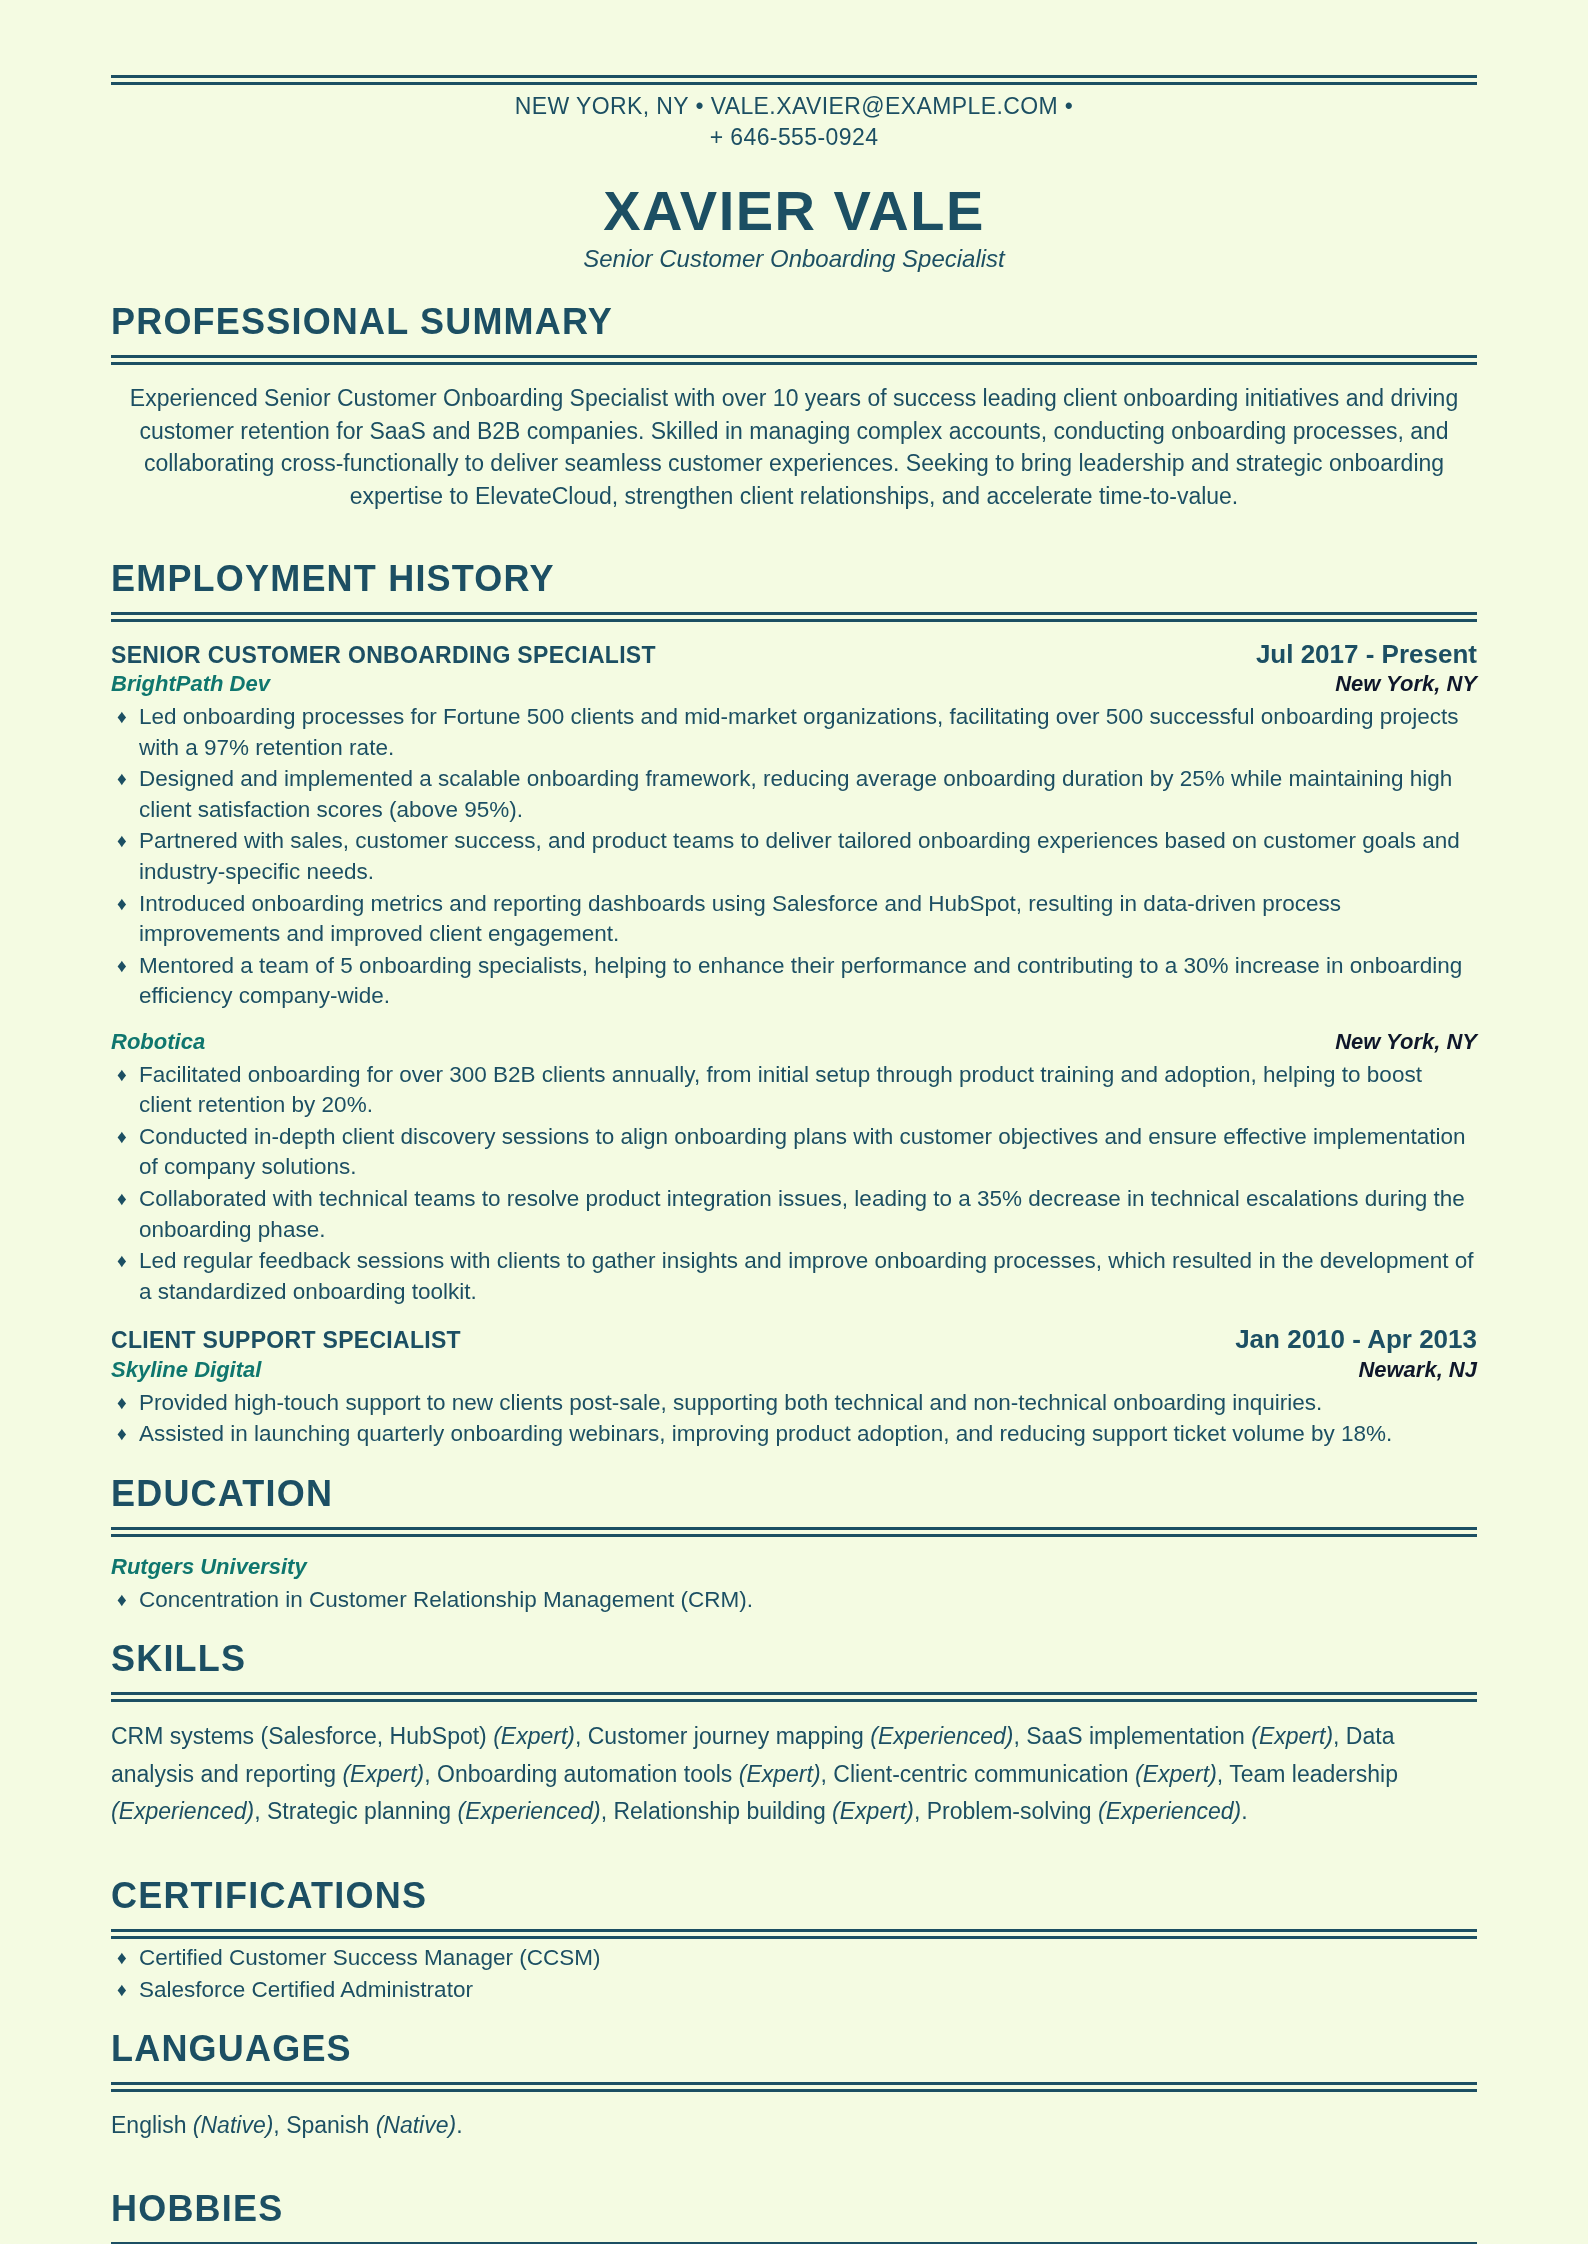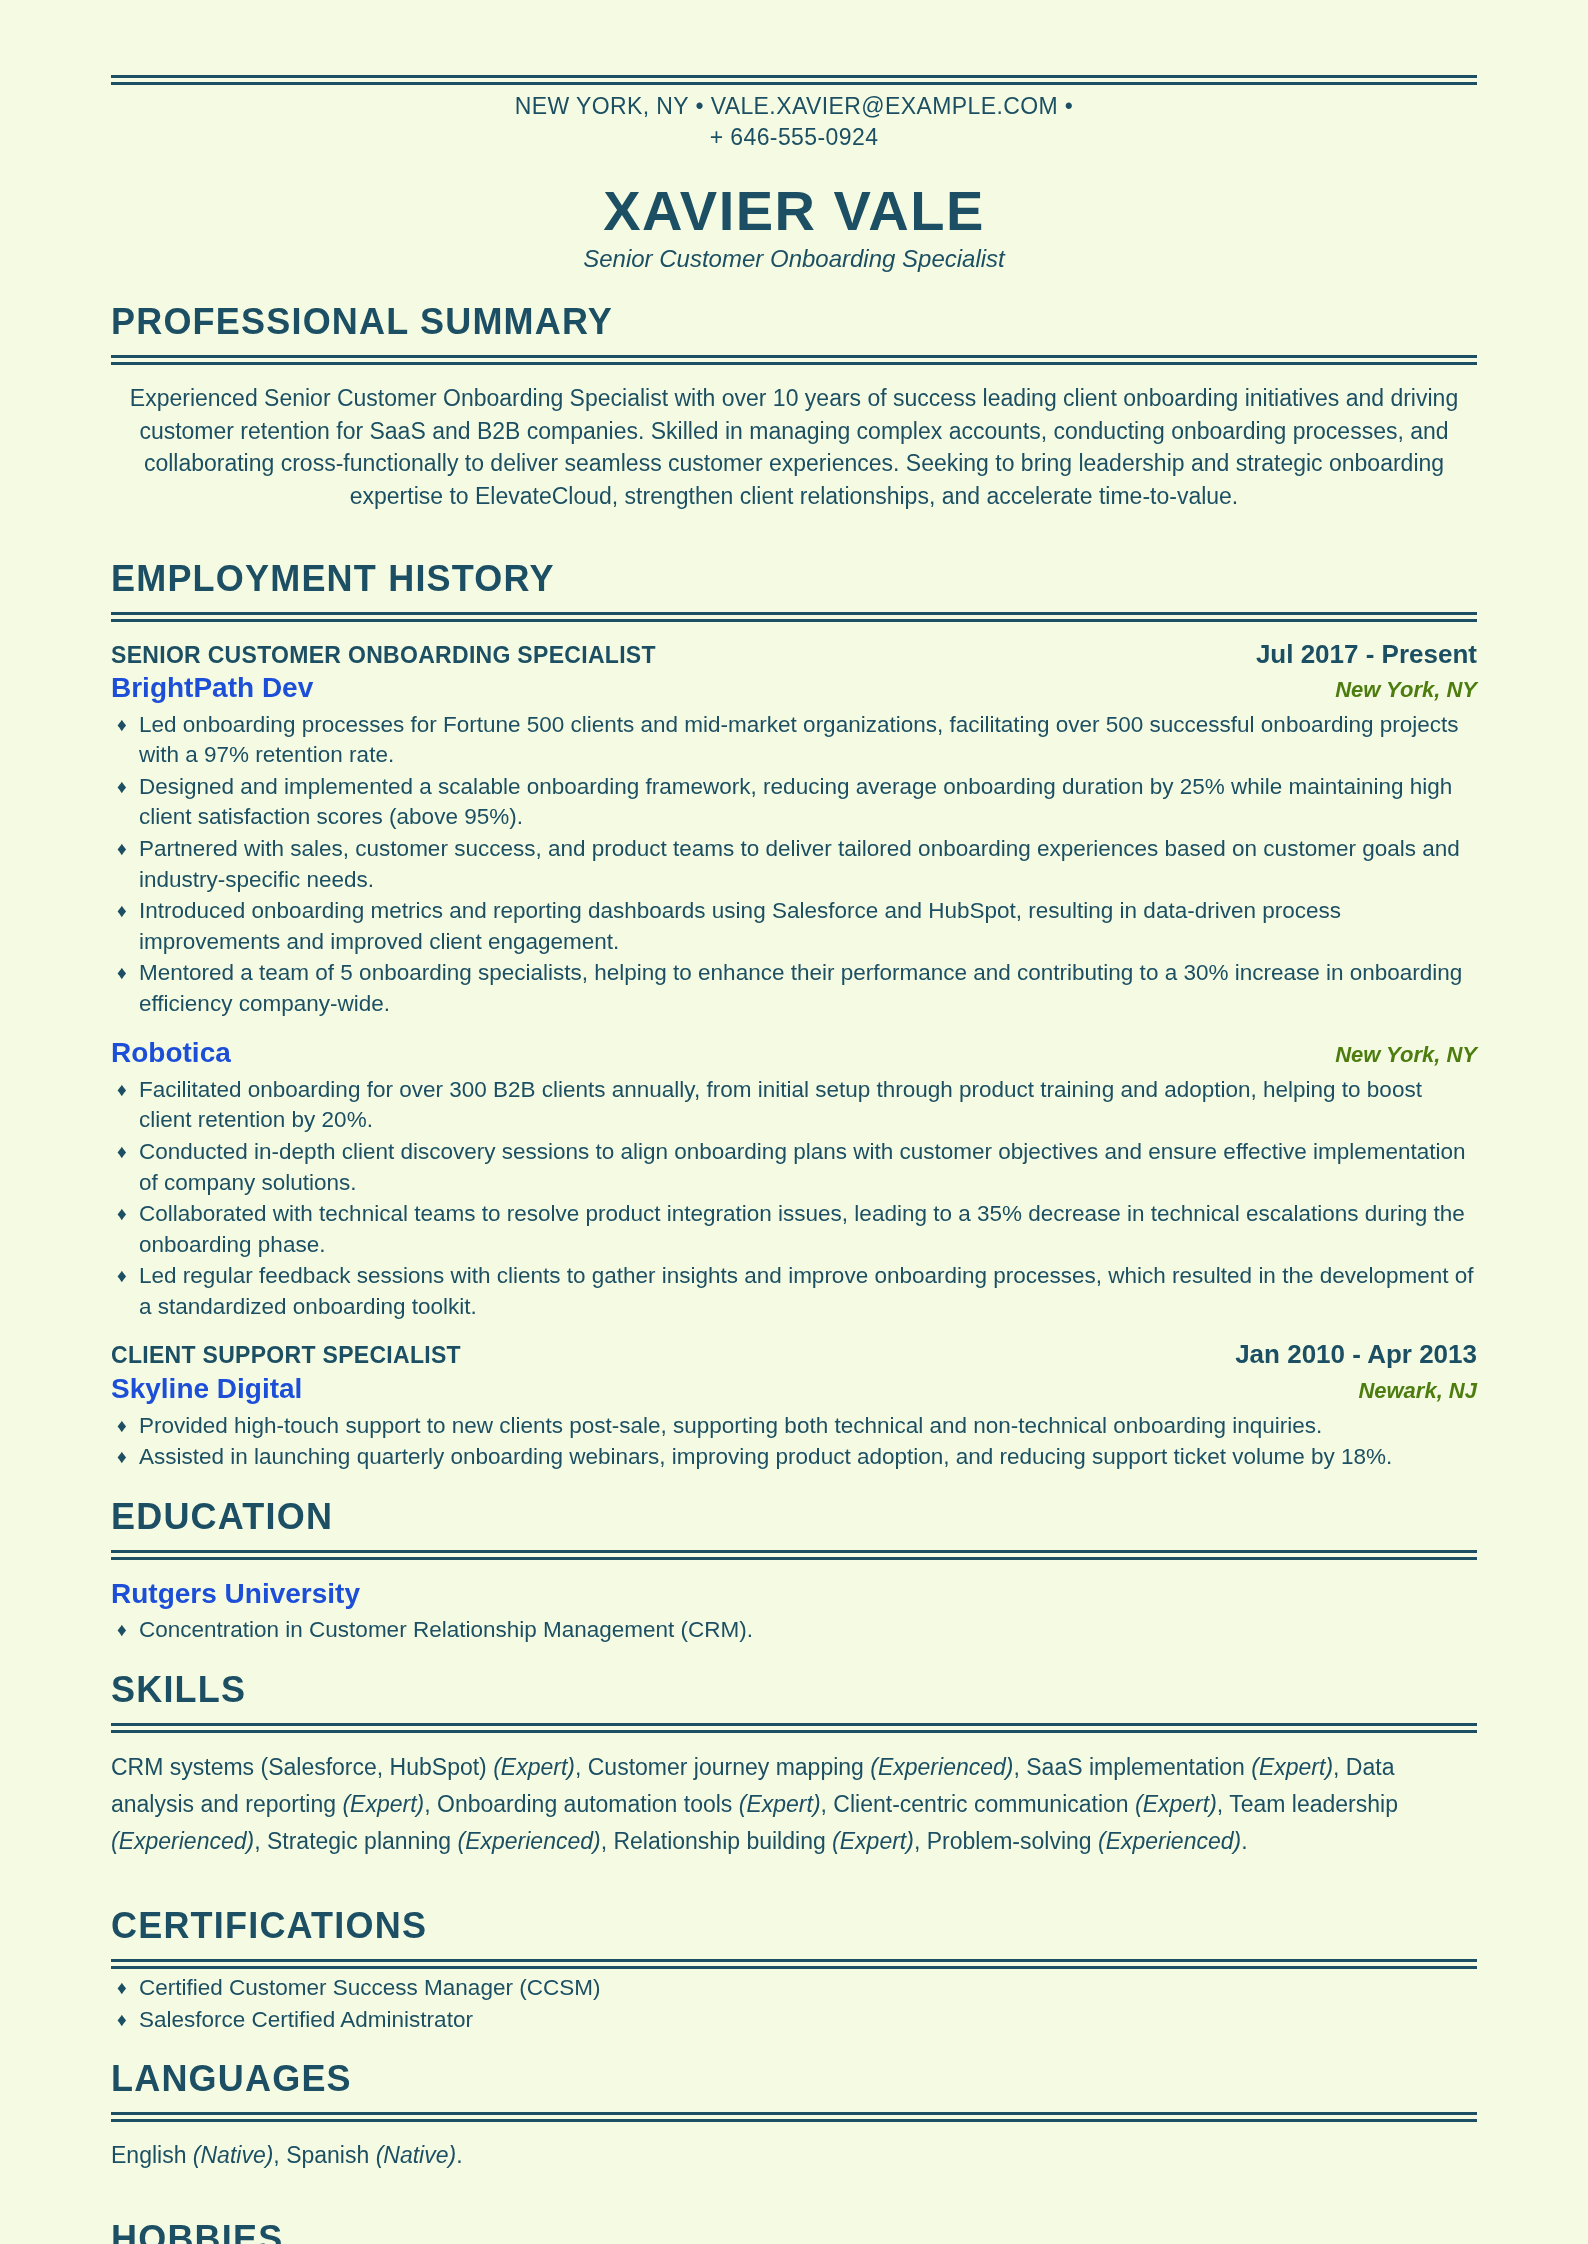--- a/index.html
+++ b/index.html
@@ -108,30 +108,31 @@
     text-transform: uppercase;
     color: #1c4f63;
   }
   .entry-date {
     font-size: 26px;
     font-weight: bold;
     white-space: nowrap;
     color: #1c4f63;
   }
   .entry-org {
-    font-size: 28px;
-    font-weight: bold;
-    color: #1d4ed8;
+    font-size: 22px;
+    font-weight: bold;
+    font-style: italic;
+    color: #0f766e;
   }
   .entry-loc {
     font-size: 22px;
     font-weight: bold;
     font-style: italic;
     white-space: nowrap;
-    color: #4d7c0f;
+    color: #0f172a;
   }
 
   
   ul.bullets {
     list-style: none;
     margin: 4px 0 0 0;
     padding: 0;
   }
   ul.bullets > li {
     position: relative;

